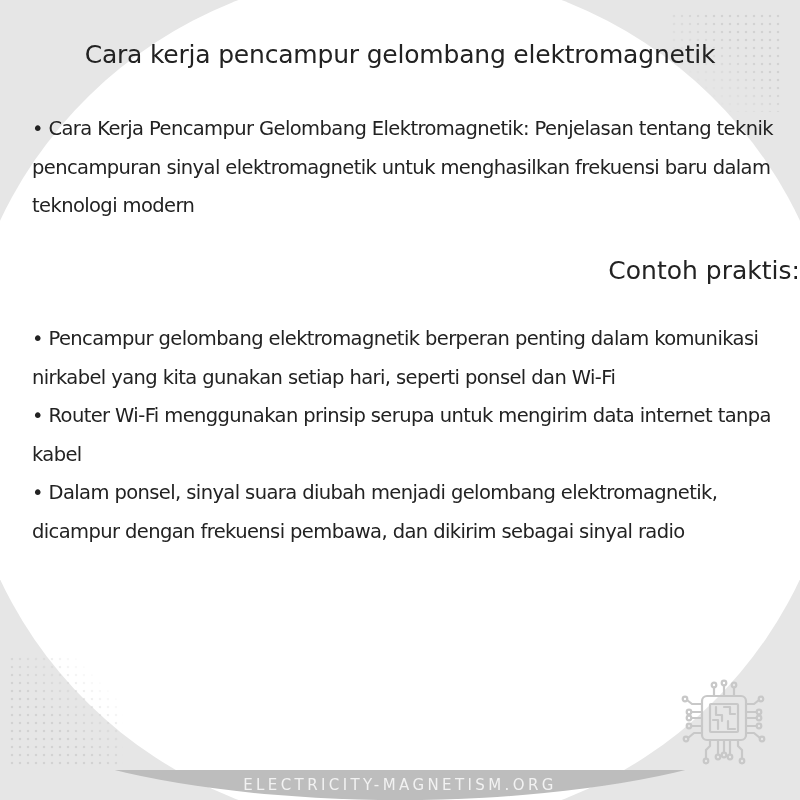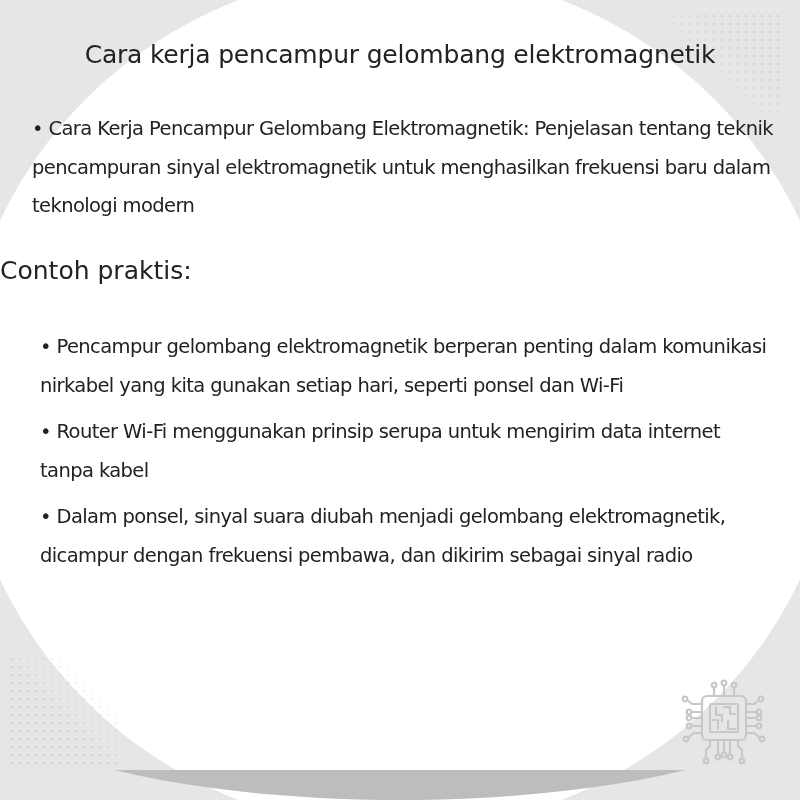--- a/index.html
+++ b/index.html
@@ -89,27 +89,27 @@
       line-height: 38.5px;
       color: #222222;
       letter-spacing: -0.6px;
     }
     .intro { top: 110px; }
     .subtitle {
       position: absolute;
       left: 0;
       top: 256px;
       width: 800px;
-      text-align: left;
+      text-align: right;
       font-family: "DejaVu Sans", sans-serif;
       font-size: 25px;
       color: #222222;
     }
     .list { top: 320px; }
-    .bullet-item { margin: 8px; padding: 0; }
+    .bullet-item { margin: 0; padding: 0; }
     .chip {
       position: absolute;
       left: 676px;
       top: 676px;
       width: 96px;
       height: 96px;
     }
   </style>
 </head>
 <body>
@@ -171,13 +171,14 @@
     <circle cx="42" cy="81" r="2.3"></circle>
     <path d="M48 64 v12"></path>
     <circle cx="48" cy="79" r="2.3"></circle>
     <path d="M54 64 v14"></path>
     <circle cx="54" cy="81" r="2.3"></circle>
     <path d="M62 64 v6 l4 4 v8"></path>
     <circle cx="66" cy="85" r="2.3"></circle>
   </svg>
 
   <div class="footer-band"></div>
+  <div class="footer-text">ELECTRICITY-MAGNETISM.ORG</div>
 </div>
 
 </body></html>

